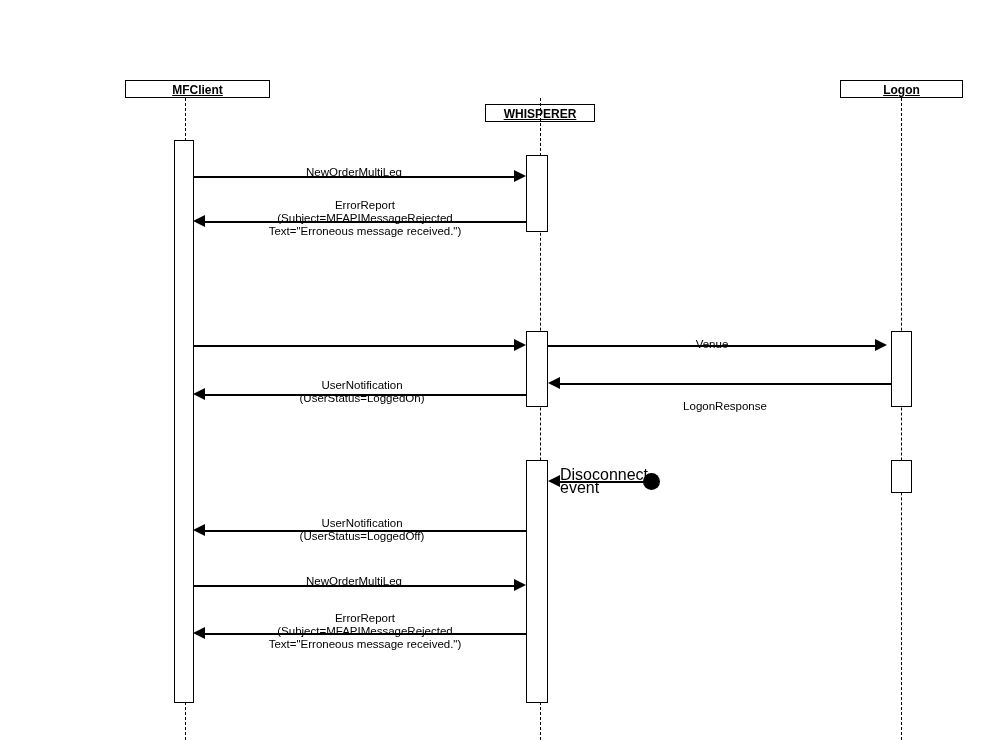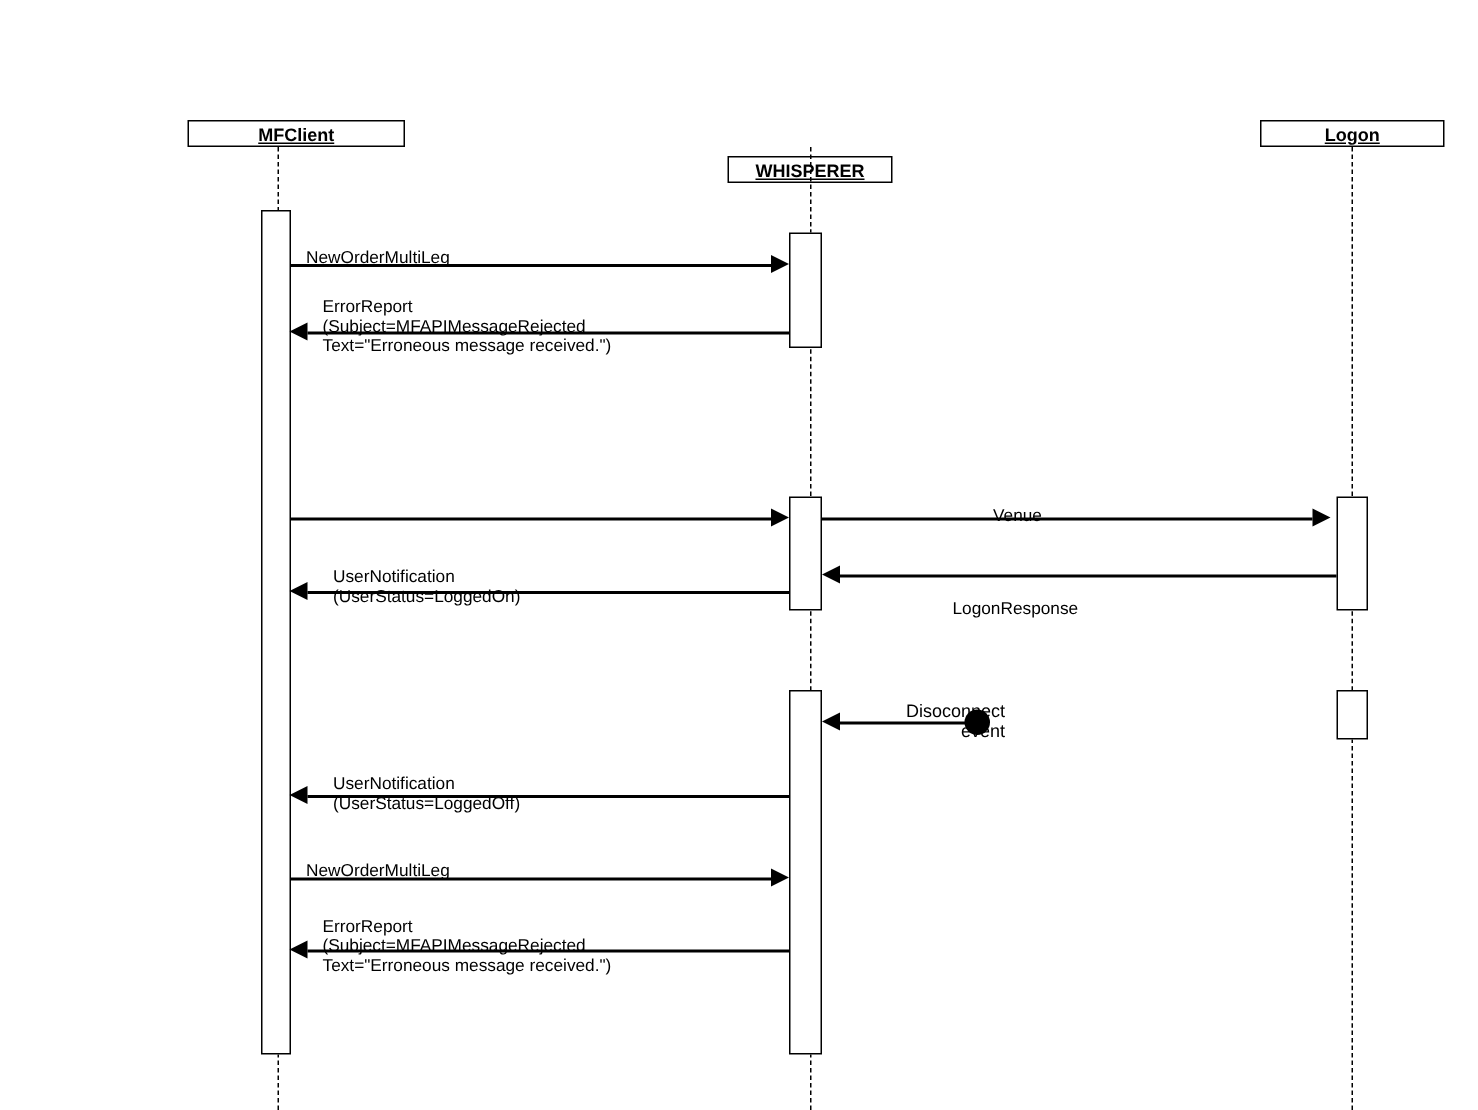--- a/index.html
+++ b/index.html
@@ -61,38 +61,39 @@
   }
   .arrow-head.right {
     border-left: 12px solid #000;
   }
   .arrow-head.left {
     border-right: 12px solid #000;
   }
   
   .msg-label {
     position: absolute;
+    text-align: center;
     font-size: 11.5px;
     line-height: 13px;
     white-space: pre;
     background: transparent;
   }
   
   .event-dot {
     position: absolute;
     width: 17px;
     height: 17px;
     border-radius: 50%;
     background: #000;
   }
   .event-label {
     position: absolute;
-    font-size: 12px;
+    font-size: 16px;
     line-height: 13px;
-    text-align: right;
+    text-align: left;
     white-space: pre;
   }
 </style>
 </head>
 <body>
 
 <div id="diagram">
 
   <div class="lifeline-head" style="left:125px; top:80px; width:145px;">
     <span>MFClient</span>

